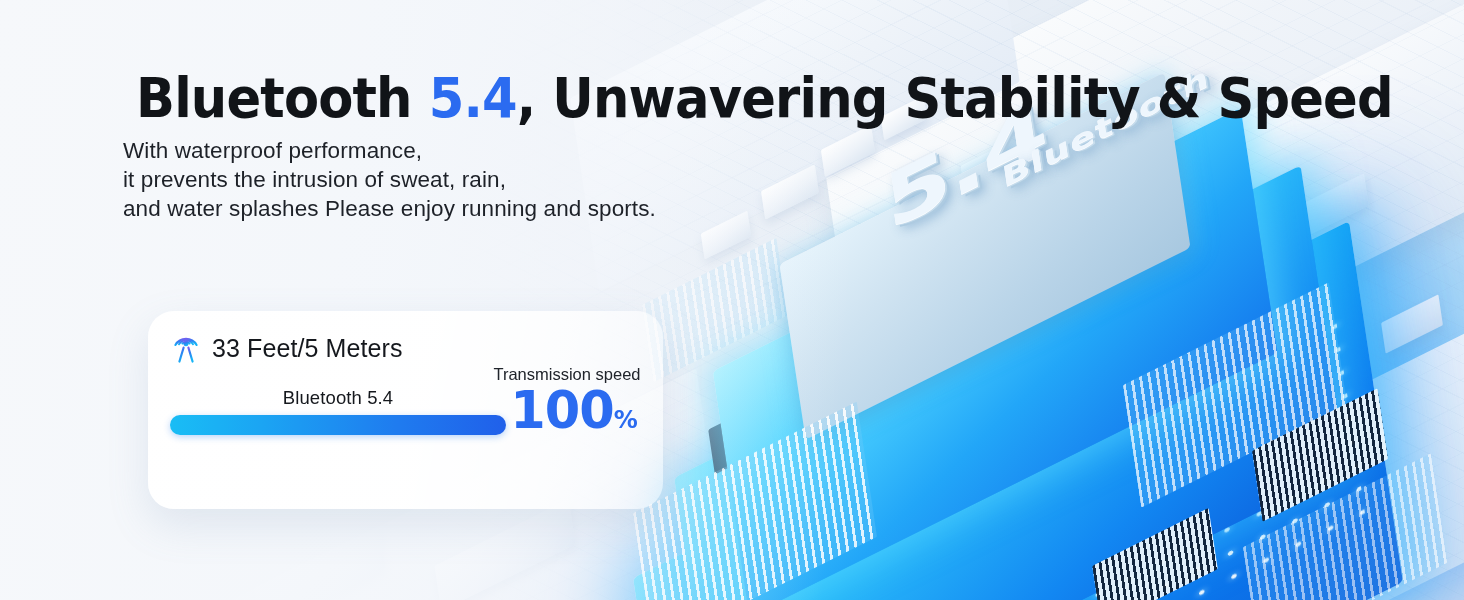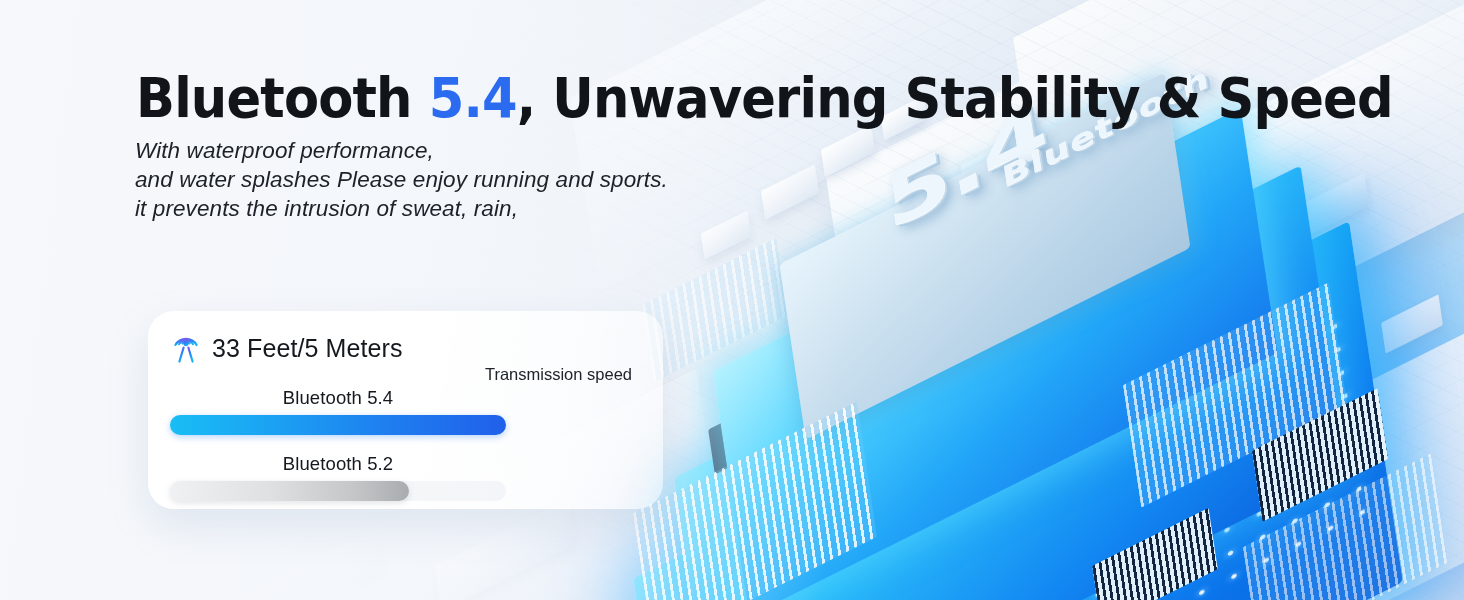--- a/index.html
+++ b/index.html
@@ -232,29 +232,28 @@
     letter-spacing: -0.9px;
     white-space: nowrap;
     font-family: "DejaVu Sans", sans-serif;
     transform: scaleX(0.93);
     transform-origin: left center;
   }
   .headline .hl-accent { color: #2b6bf0; }
 
   .subcopy {
     position: absolute;
-    left: 135px;
+    left: 123px;
     top: 136px;
     font-size: 22.5px;
     line-height: 29px;
     color: #1d2128;
     letter-spacing: .1px;
     font-family: "Liberation Sans", sans-serif;
     font-weight: 400;
-    font-style: italic;
   }
   .subcopy div { white-space: nowrap; }
 
   
   .info-card {
     position: absolute;
     left: 148px;
     top: 311px;
     width: 515px;
     height: 198px;
@@ -280,23 +279,23 @@
   .tower-icon { width: 32px; height: 34px; display: block; }
   .range-label {
     font-size: 25px;
     color: #15181d;
     letter-spacing: .1px;
     font-family: "Liberation Sans", sans-serif;
   }
 
   .speed-block {
     position: absolute;
-    right: 31px;
+    right: 16px;
     top: 54px;
-    text-align: right;
+    text-align: center;
     width: 160px;
   }
   .speed-caption {
     font-size: 16.5px;
     color: #20242b;
     letter-spacing: 0;
     white-space: nowrap;
     font-family: "Liberation Sans", sans-serif;
   }
   .speed-value {
@@ -397,22 +396,22 @@
 
     <div class="wash-left"></div>
   </div>
 
   <div class="headline">
     <span>Bluetooth </span><span class="hl-accent">5.4</span><span>, Unwavering Stability &amp; Speed</span>
   </div>
 
   <div class="subcopy">
     <div>With waterproof performance,</div>
+    <div>it prevents the intrusion of sweat, rain,</div>
     <div>and water splashes Please enjoy running and sports.</div>
-    <div>it prevents the intrusion of sweat, rain,</div>
   </div>
 
   <div class="info-card">
 
     <div class="range-row">
       <span>
         <svg class="tower-icon" viewBox="0 0 32 34" aria-hidden="true">
           <defs>
             <linearGradient id="towerGrad" x1="0" y1="0" x2="0.35" y2="1">
               <stop offset="0%" stop-color="#7b5cf0"></stop>
@@ -432,32 +431,29 @@
             <path d="M12.1 22.2 L19.9 22.2"></path>
             <path d="M10.9 26.4 L21.1 26.4"></path>
           </g>
         </svg>
       </span>
       <span class="range-label">33 Feet/5 Meters</span>
     </div>
 
     <div class="speed-block">
       <div class="speed-caption">Transmission speed</div>
+      <div class="speed-value">
+        <span class="speed-num">100</span><span class="speed-unit">%</span>
+      </div>
     </div>
 
     <div class="meters">
       <div>
         <div class="meter-name">Bluetooth 5.4</div>
         <div class="meter-track">
           <div class="meter-fill blue" id="fill-0" style="width: 100%;"></div>
         </div>
       </div>
       <div class="meter-gap"></div>
-      <div>
-        <div class="meter-name">Bluetooth 5.2</div>
-        <div class="meter-track">
-          <div class="meter-fill grey" id="fill-1" style="width: 71%;"></div>
-        </div>
-      </div>
     </div>
 
   </div>
 </div>
 
 </body></html>

